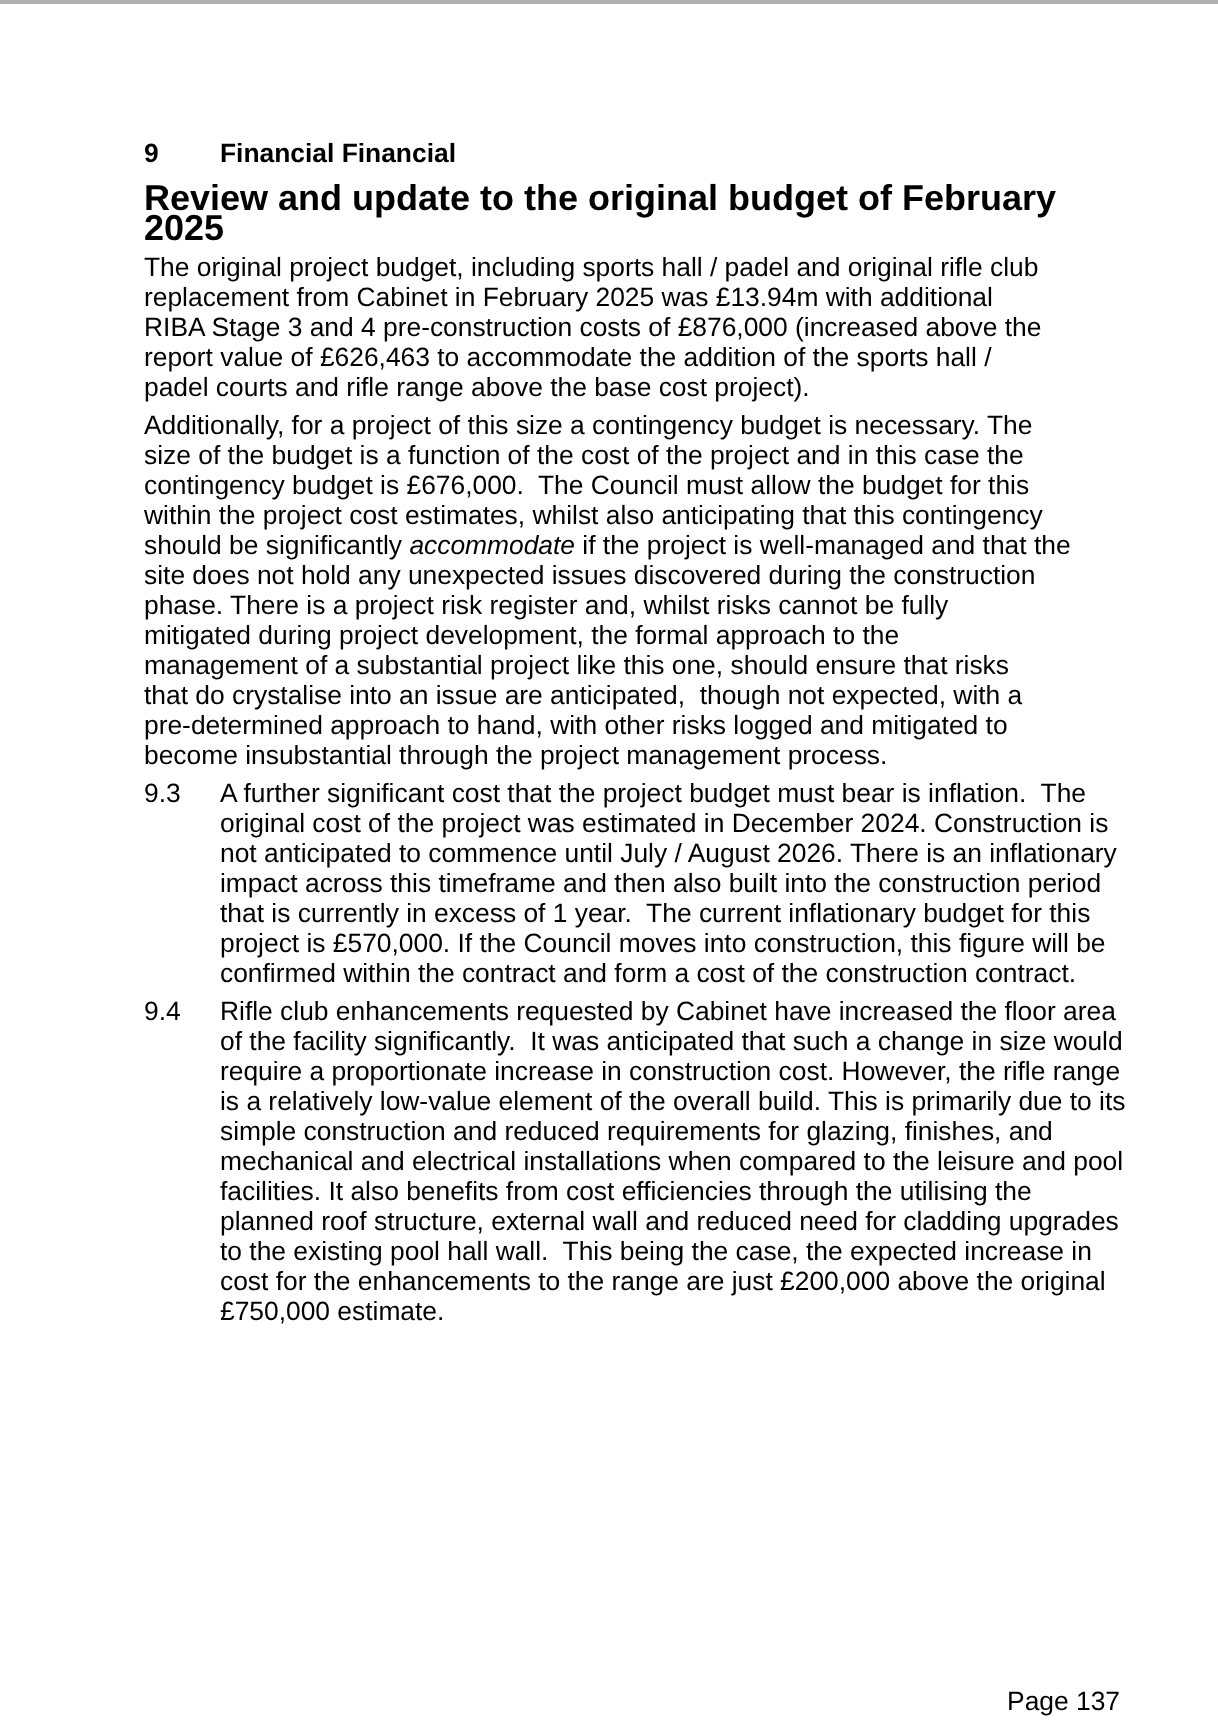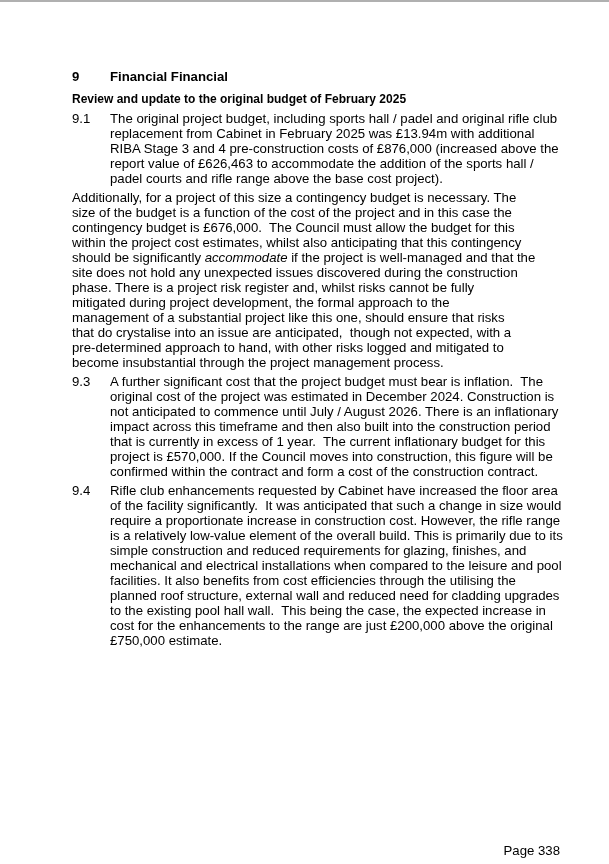--- a/index.html
+++ b/index.html
@@ -23,21 +23,21 @@
   }
   .section-heading {
     display: grid;
     grid-template-columns: 38px 1fr;
     font-weight: bold;
     margin: 0 0 8px 0;
   }
   .subheading {
     font-weight: bold;
     margin: 0 0 4px 0;
-    font-size: 12px;
+    font-size: 18px;
   }
   .para {
     display: grid;
     grid-template-columns: 38px 1fr;
     margin: 0 0 4px 0;
   }
   .para-num {
     white-space: pre;
   }
   .para-body {
@@ -61,21 +61,20 @@
 
   <div class="section-heading">
     <span class="num">9</span>
     <span class="title">Financial Financial</span>
   </div>
 
   <div class="subheading">Review and update to the original budget of February 2025</div>
 
   <div id="paragraphs">
   <div class="para">
-    <span class="para-num">9.1</span>
     <div class="para-body"><span>The original project budget, including sports hall / padel and original rifle club
 replacement from Cabinet in February 2025 was £13.94m with additional
 RIBA Stage 3 and 4 pre-construction costs of £876,000 (increased above the
 report value of £626,463 to accommodate the addition of the sports hall /
 padel courts and rifle range above the base cost project).</span></div>
   </div>
 
   <div class="para">
     <div class="para-body"><span>Additionally, for a project of this size a contingency budget is necessary. The
 size of the budget is a function of the cost of the project and in this case the
@@ -112,16 +111,16 @@
 mechanical and electrical installations when compared to the leisure and pool
 facilities. It also benefits from cost efficiencies through the utilising the
 planned roof structure, external wall and reduced need for cladding upgrades
 to the existing pool hall wall.  This being the case, the expected increase in
 cost for the enhancements to the range are just £200,000 above the original
 £750,000 estimate.</span></div>
   </div>
 </div>
 
   <div class="footer">
-    <span>Page 338</span>
+    <span>Page 137</span>
   </div>
 
 </div>
 
 </body></html>

